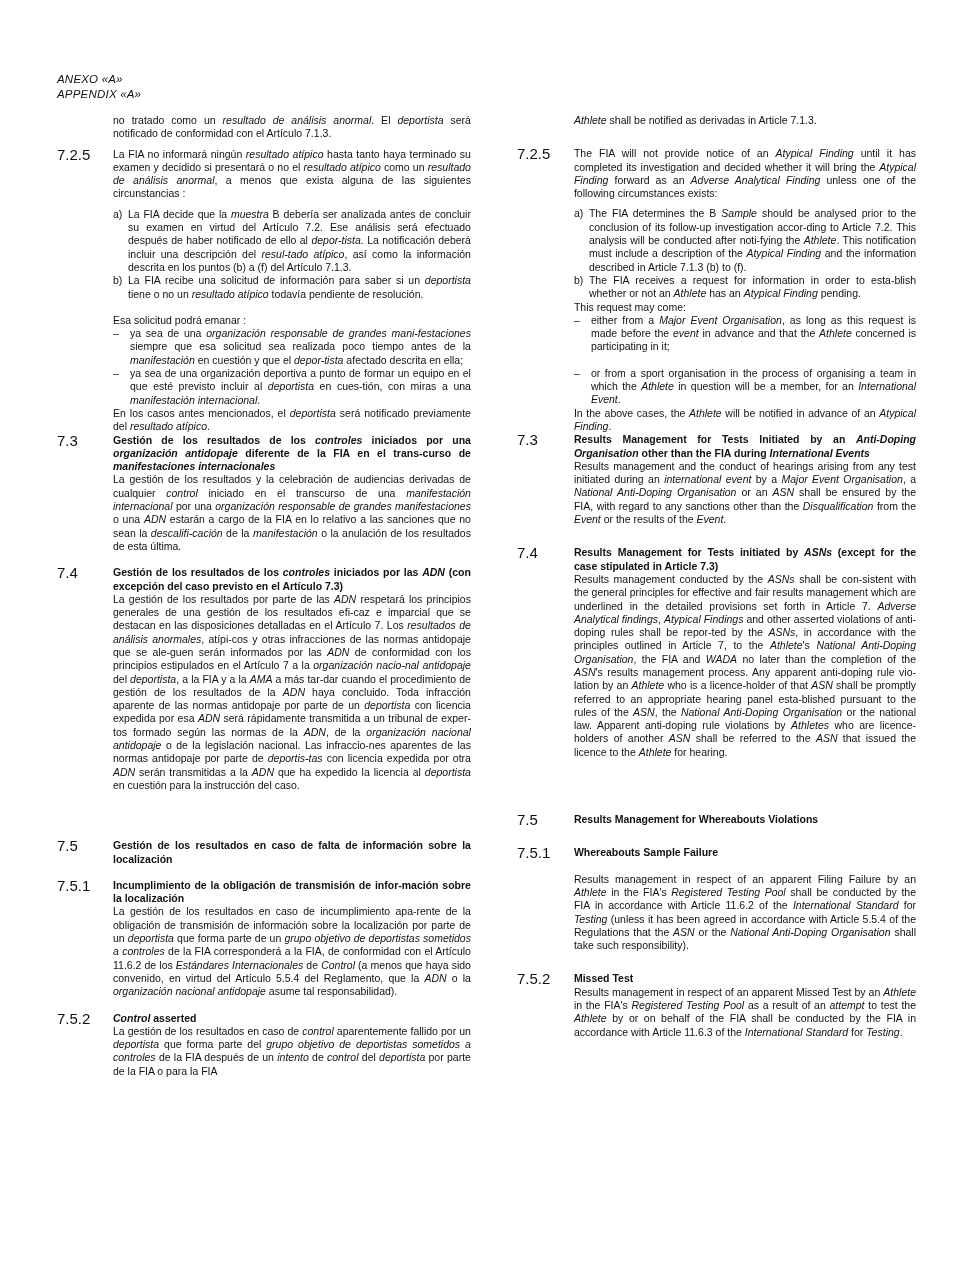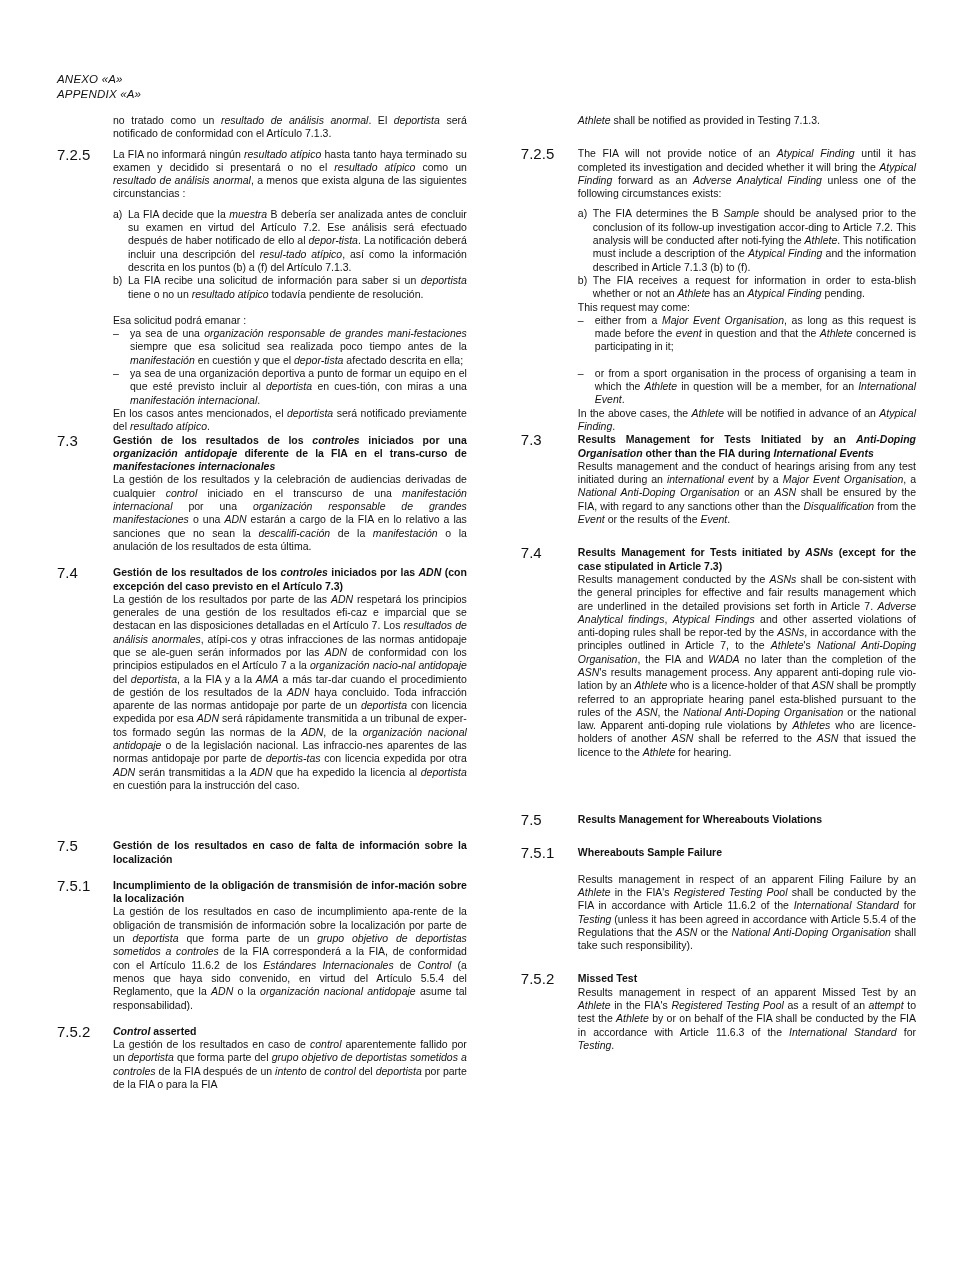--- a/index.html
+++ b/index.html
@@ -31,21 +31,21 @@
     line-height: 14.5px;
     letter-spacing: 0.2px;
     color: #111;
   }
   .columns {
     position: absolute;
     left: 0;
     top: 86px;
     width: 961px;
     display: flex;
-    gap: 16px;
+    gap: 8px;
   }
   .col {
     box-sizing: border-box;
   }
   .col-es {
     width: 480px;
     padding-left: 57px;
     padding-right: 5px;
   }
   .col-en {
@@ -238,21 +238,21 @@
         </div>
       </div>
 
     </div>
 
     <div class="col col-en">
 
       <div class="blk">
         <div class="num en"></div>
         <div class="body">
-          <p class="nj"><i>Athlete</i><span> shall be notified as provided in Testing 7.1.3.</span></p>
+          <p class="nj"><i>Athlete</i><span> shall be notified as derivadas in Article 7.1.3.</span></p>
         </div>
       </div>
 
       <div class="spacer-l"></div>
 
       <div class="blk">
         <div class="num en">7.2.5</div>
         <div class="body">
           <p><span>The FIA will not provide notice of an </span><i>Atypical Finding</i><span> until it has completed its investigation and decided whether it will bring the </span><i>Atypical Finding</i><span> forward as an </span><i>Adverse Analytical Finding</i><span> unless one of the following circumstances exists:</span></p>
 
@@ -270,21 +270,21 @@
             <div class="txt">
               <p><span>The FIA receives a request for information in order to esta-blish whether or not an </span><i>Athlete</i><span> has an </span><i>Atypical Finding</i><span> pending.</span></p>
             </div>
           </div>
 
           <p class="nj">This request may come:</p>
 
           <div class="dash">
             <div class="mark">–</div>
             <div class="txt">
-              <p><span>either from a </span><i>Major Event Organisation</i><span>, as long as this request is made before the </span><i>event</i><span> in question and that the </span><i>Athlete</i><span> concerned is participating in it;</span></p>
+              <p><span>either from a </span><i>Major Event Organisation</i><span>, as long as this request is made before the </span><i>event</i><span> in advance and that the </span><i>Athlete</i><span> concerned is participating in it;</span></p>
             </div>
           </div>
 
           <div class="spacer-m"></div>
 
           <div class="dash">
             <div class="mark">–</div>
             <div class="txt">
               <p><span>or from a sport organisation in the process of organising a team in which the </span><i>Athlete</i><span> in question will be a member, for an </span><i>International Event</i><span>.</span></p>
             </div>

